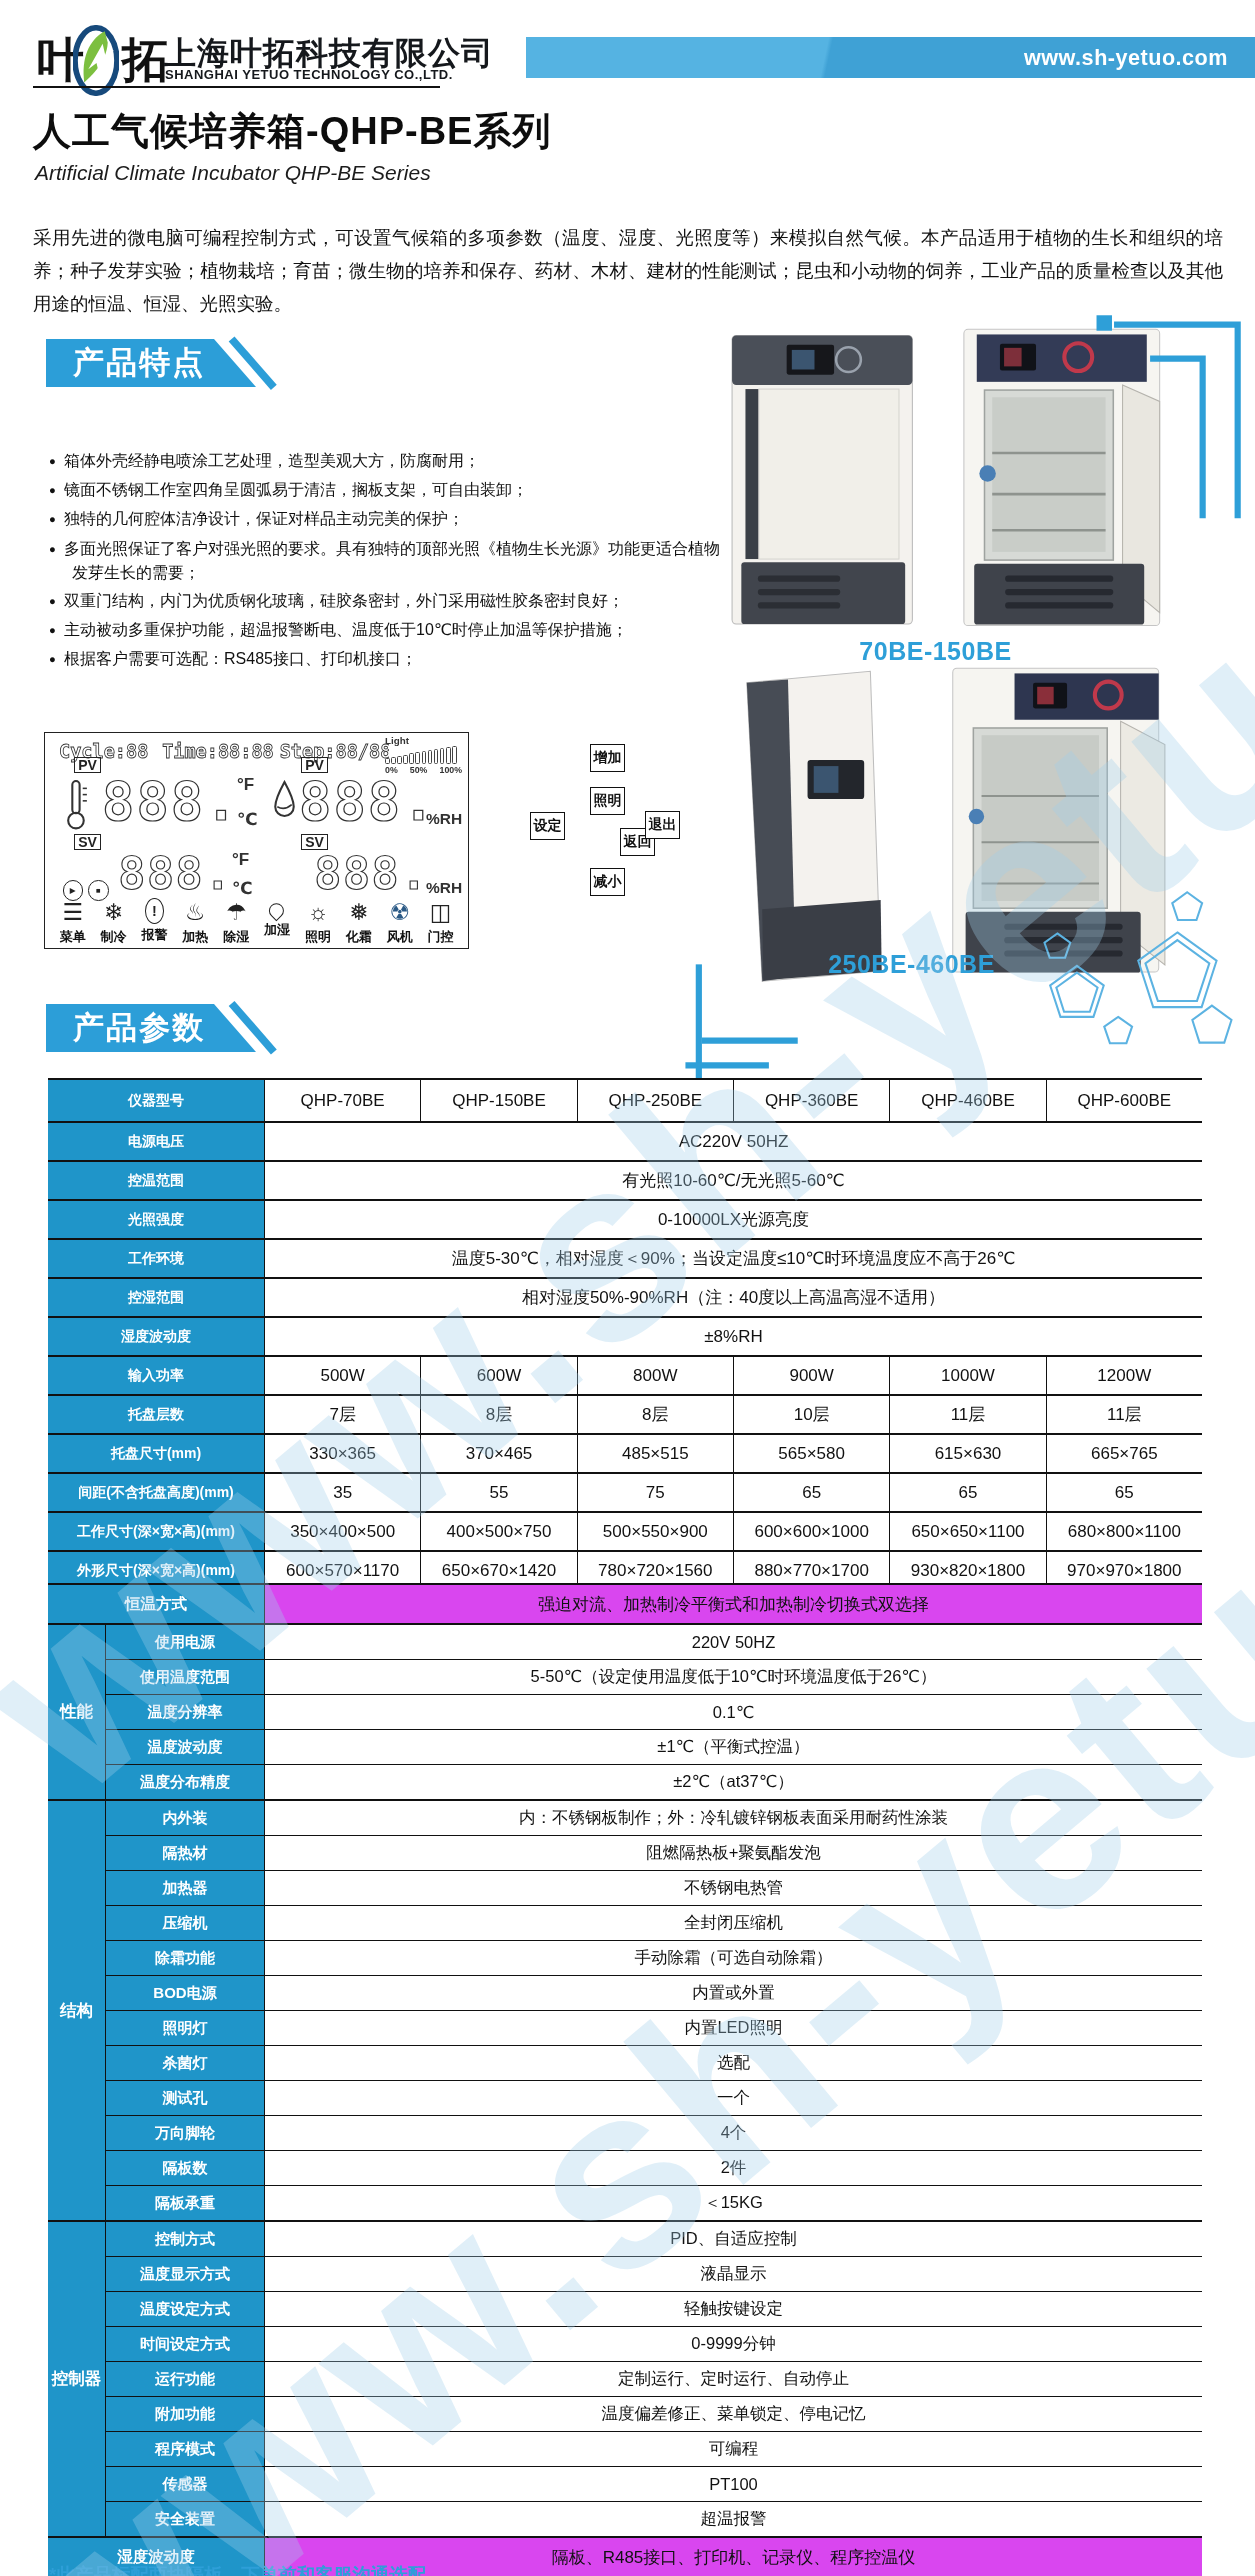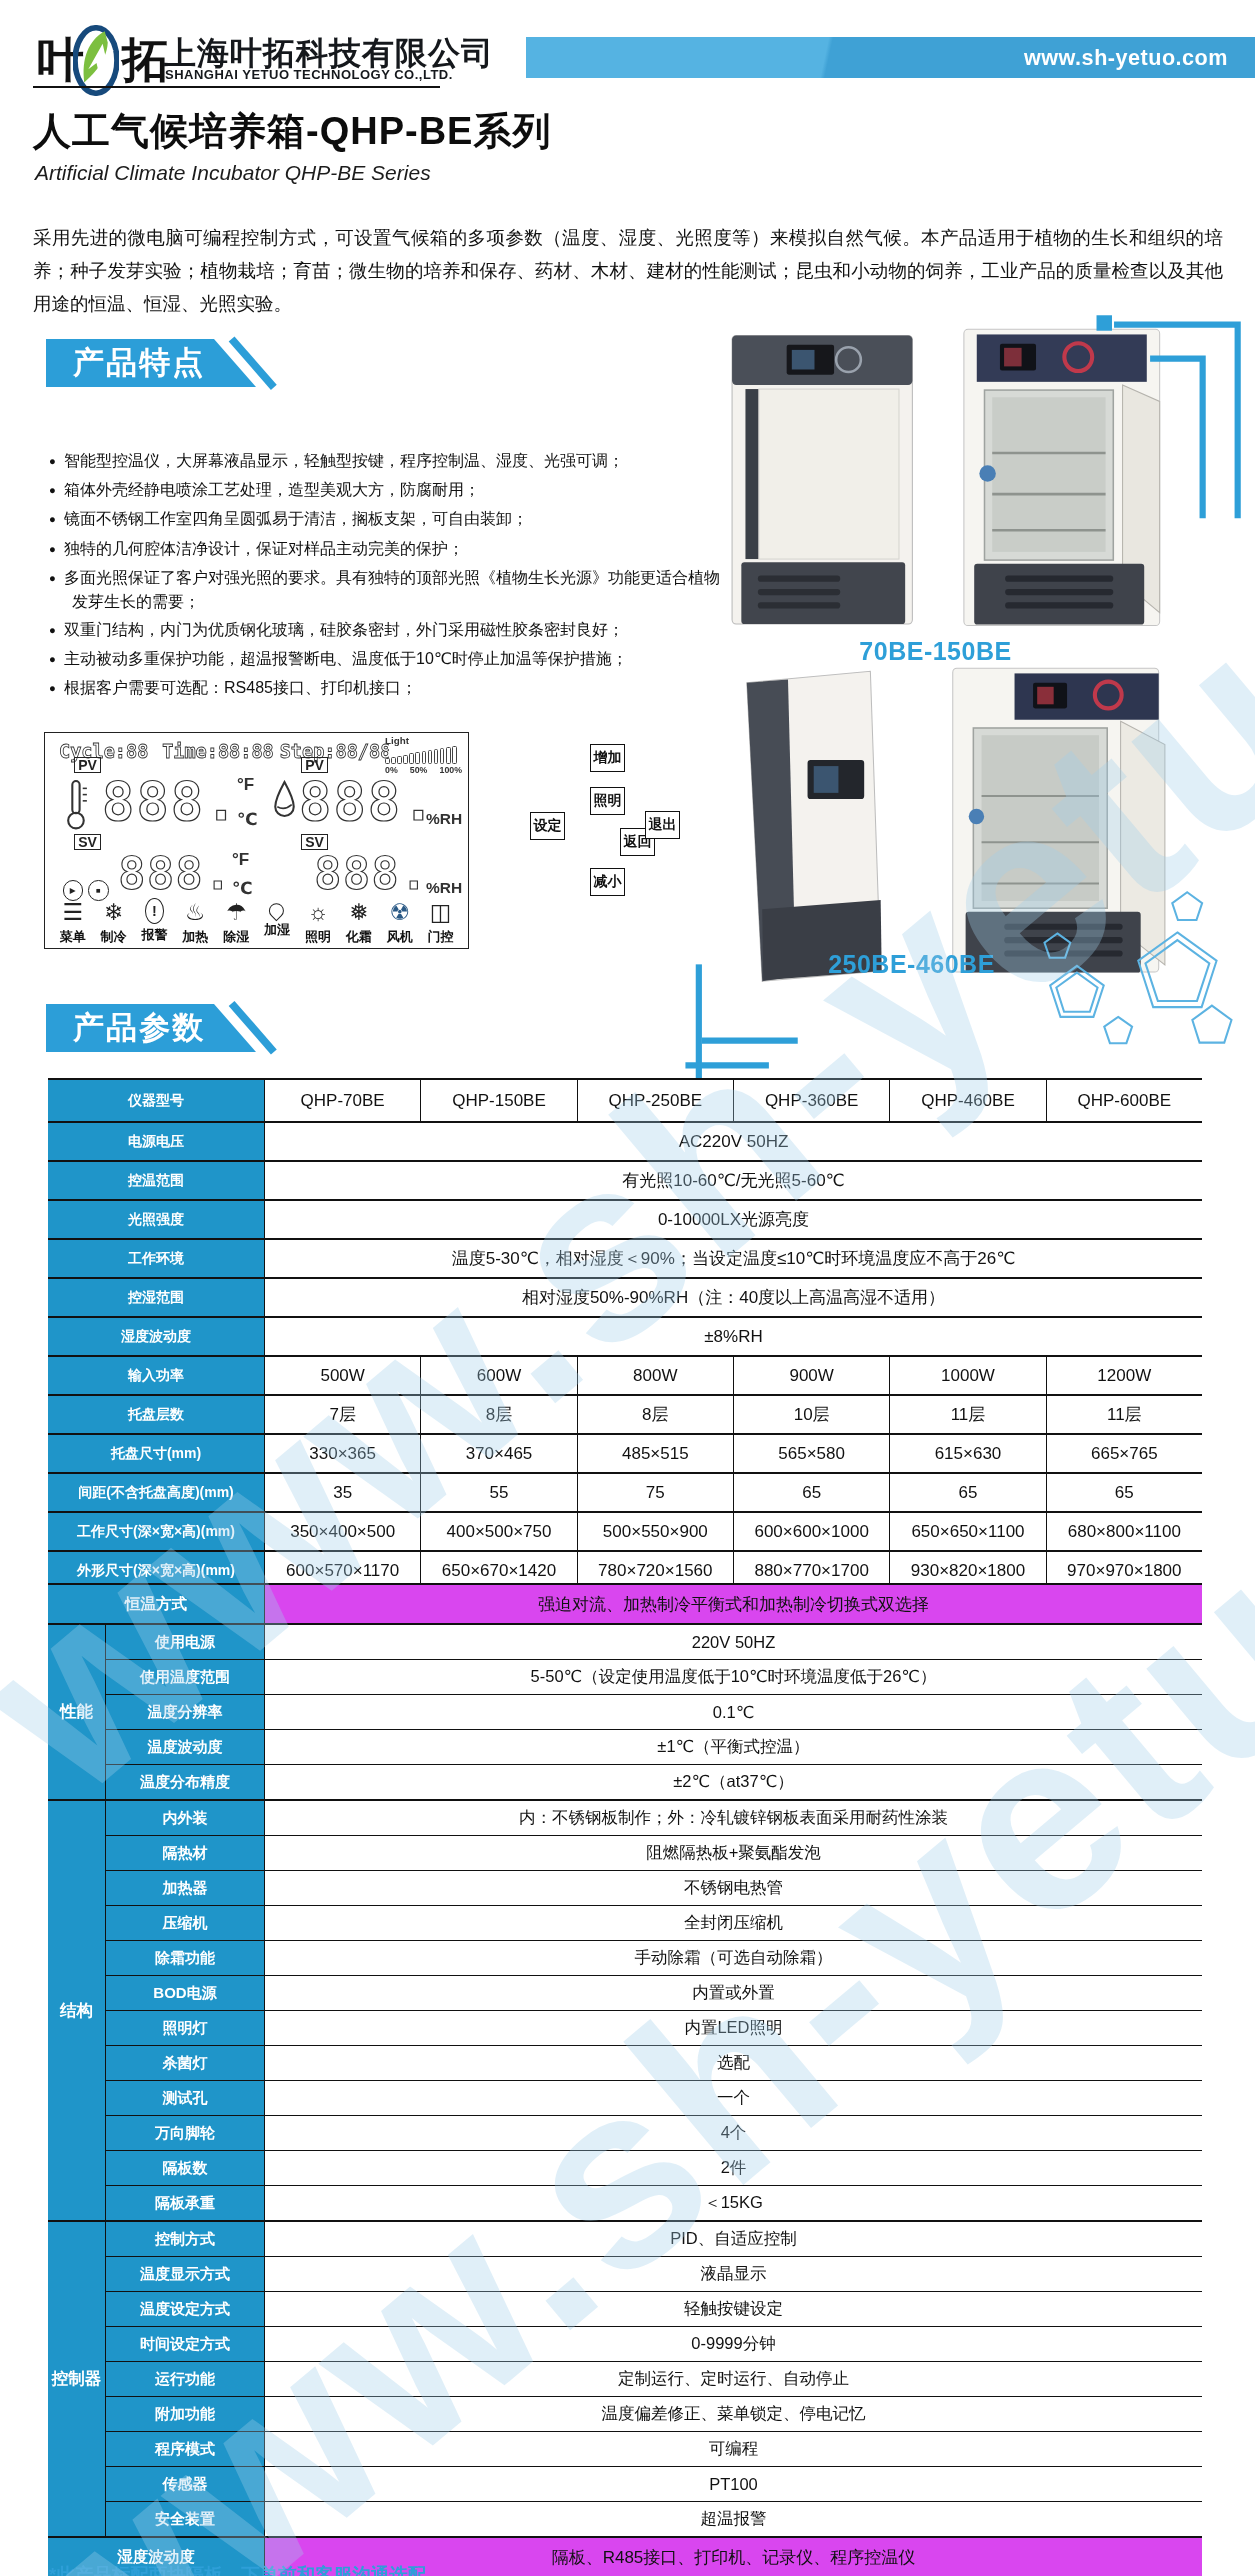--- a/index.html
+++ b/index.html
@@ -120,21 +120,20 @@
   </div>
 
   <div class="page-title">人工气候培养箱-QHP-BE系列</div>
   <div class="page-subtitle">Artificial Climate Incubator QHP-BE Series</div>
   <div class="intro">采用先进的微电脑可编程控制方式，可设置气候箱的多项参数（温度、湿度、光照度等）来模拟自然气候。本产品适用于植物的生长和组织的培养；种子发芽实验；植物栽培；育苗；微生物的培养和保存、药材、木材、建材的性能测试；昆虫和小动物的饲养，工业产品的质量检查以及其他用途的恒温、恒湿、光照实验。</div>
 
   <div class="badge" style="top:339px;">
     <span>产品特点</span>
   </div>
   <div class="features">
-      <div class="feat"><span class="bullet">●</span><span>智能型控温仪，大屏幕液晶显示，轻触型按键，程序控制温、湿度、光强可调；</span></div>
       <div class="feat"><span class="bullet">●</span><span>箱体外壳经静电喷涂工艺处理，造型美观大方，防腐耐用；</span></div>
       <div class="feat"><span class="bullet">●</span><span>镜面不锈钢工作室四角呈圆弧易于清洁，搁板支架，可自由装卸；</span></div>
       <div class="feat"><span class="bullet">●</span><span>独特的几何腔体洁净设计，保证对样品主动完美的保护；</span></div>
       <div class="feat"><span class="bullet">●</span><span>多面光照保证了客户对强光照的要求。具有独特的顶部光照《植物生长光源》功能更适合植物发芽生长的需要；</span></div>
       <div class="feat"><span class="bullet">●</span><span>双重门结构，内门为优质钢化玻璃，硅胶条密封，外门采用磁性胶条密封良好；</span></div>
       <div class="feat"><span class="bullet">●</span><span>主动被动多重保护功能，超温报警断电、温度低于10℃时停止加温等保护措施；</span></div>
       <div class="feat"><span class="bullet">●</span><span>根据客户需要可选配：RS485接口、打印机接口；</span></div>
     </div>
 
   <svg class="pimg" style="left:696px;top:324px;" width="560" height="330" viewBox="0 0 1087 640">

